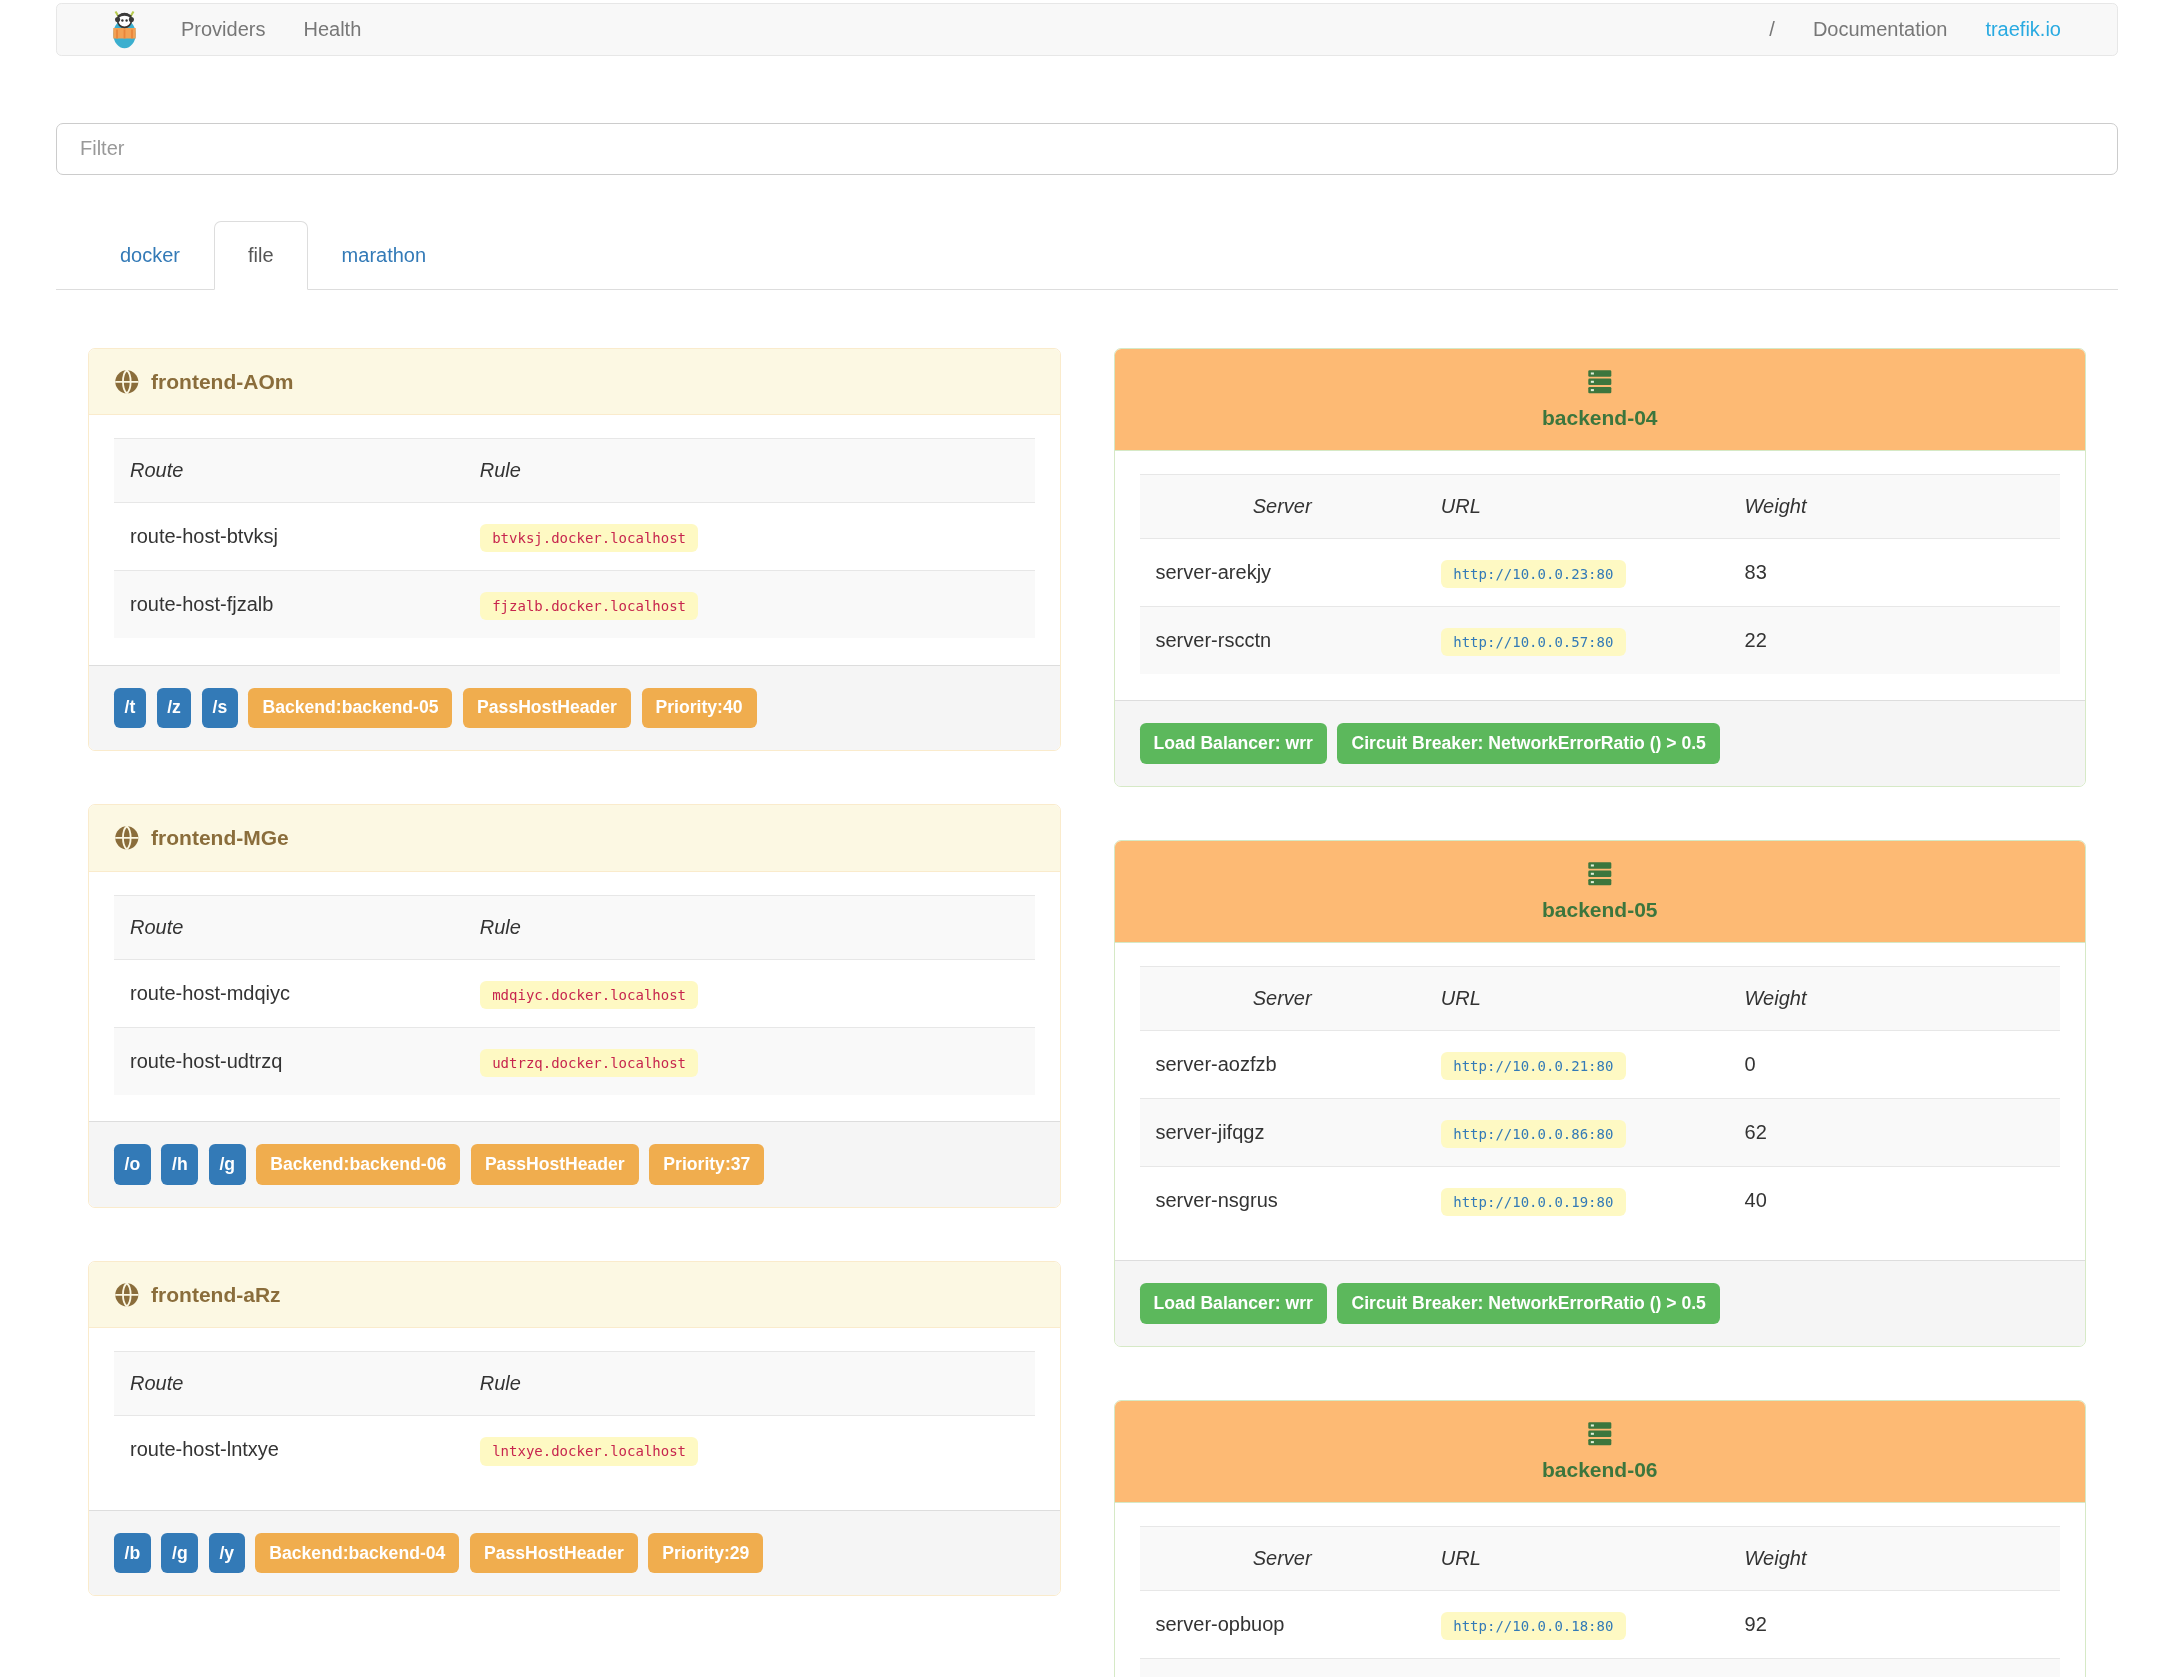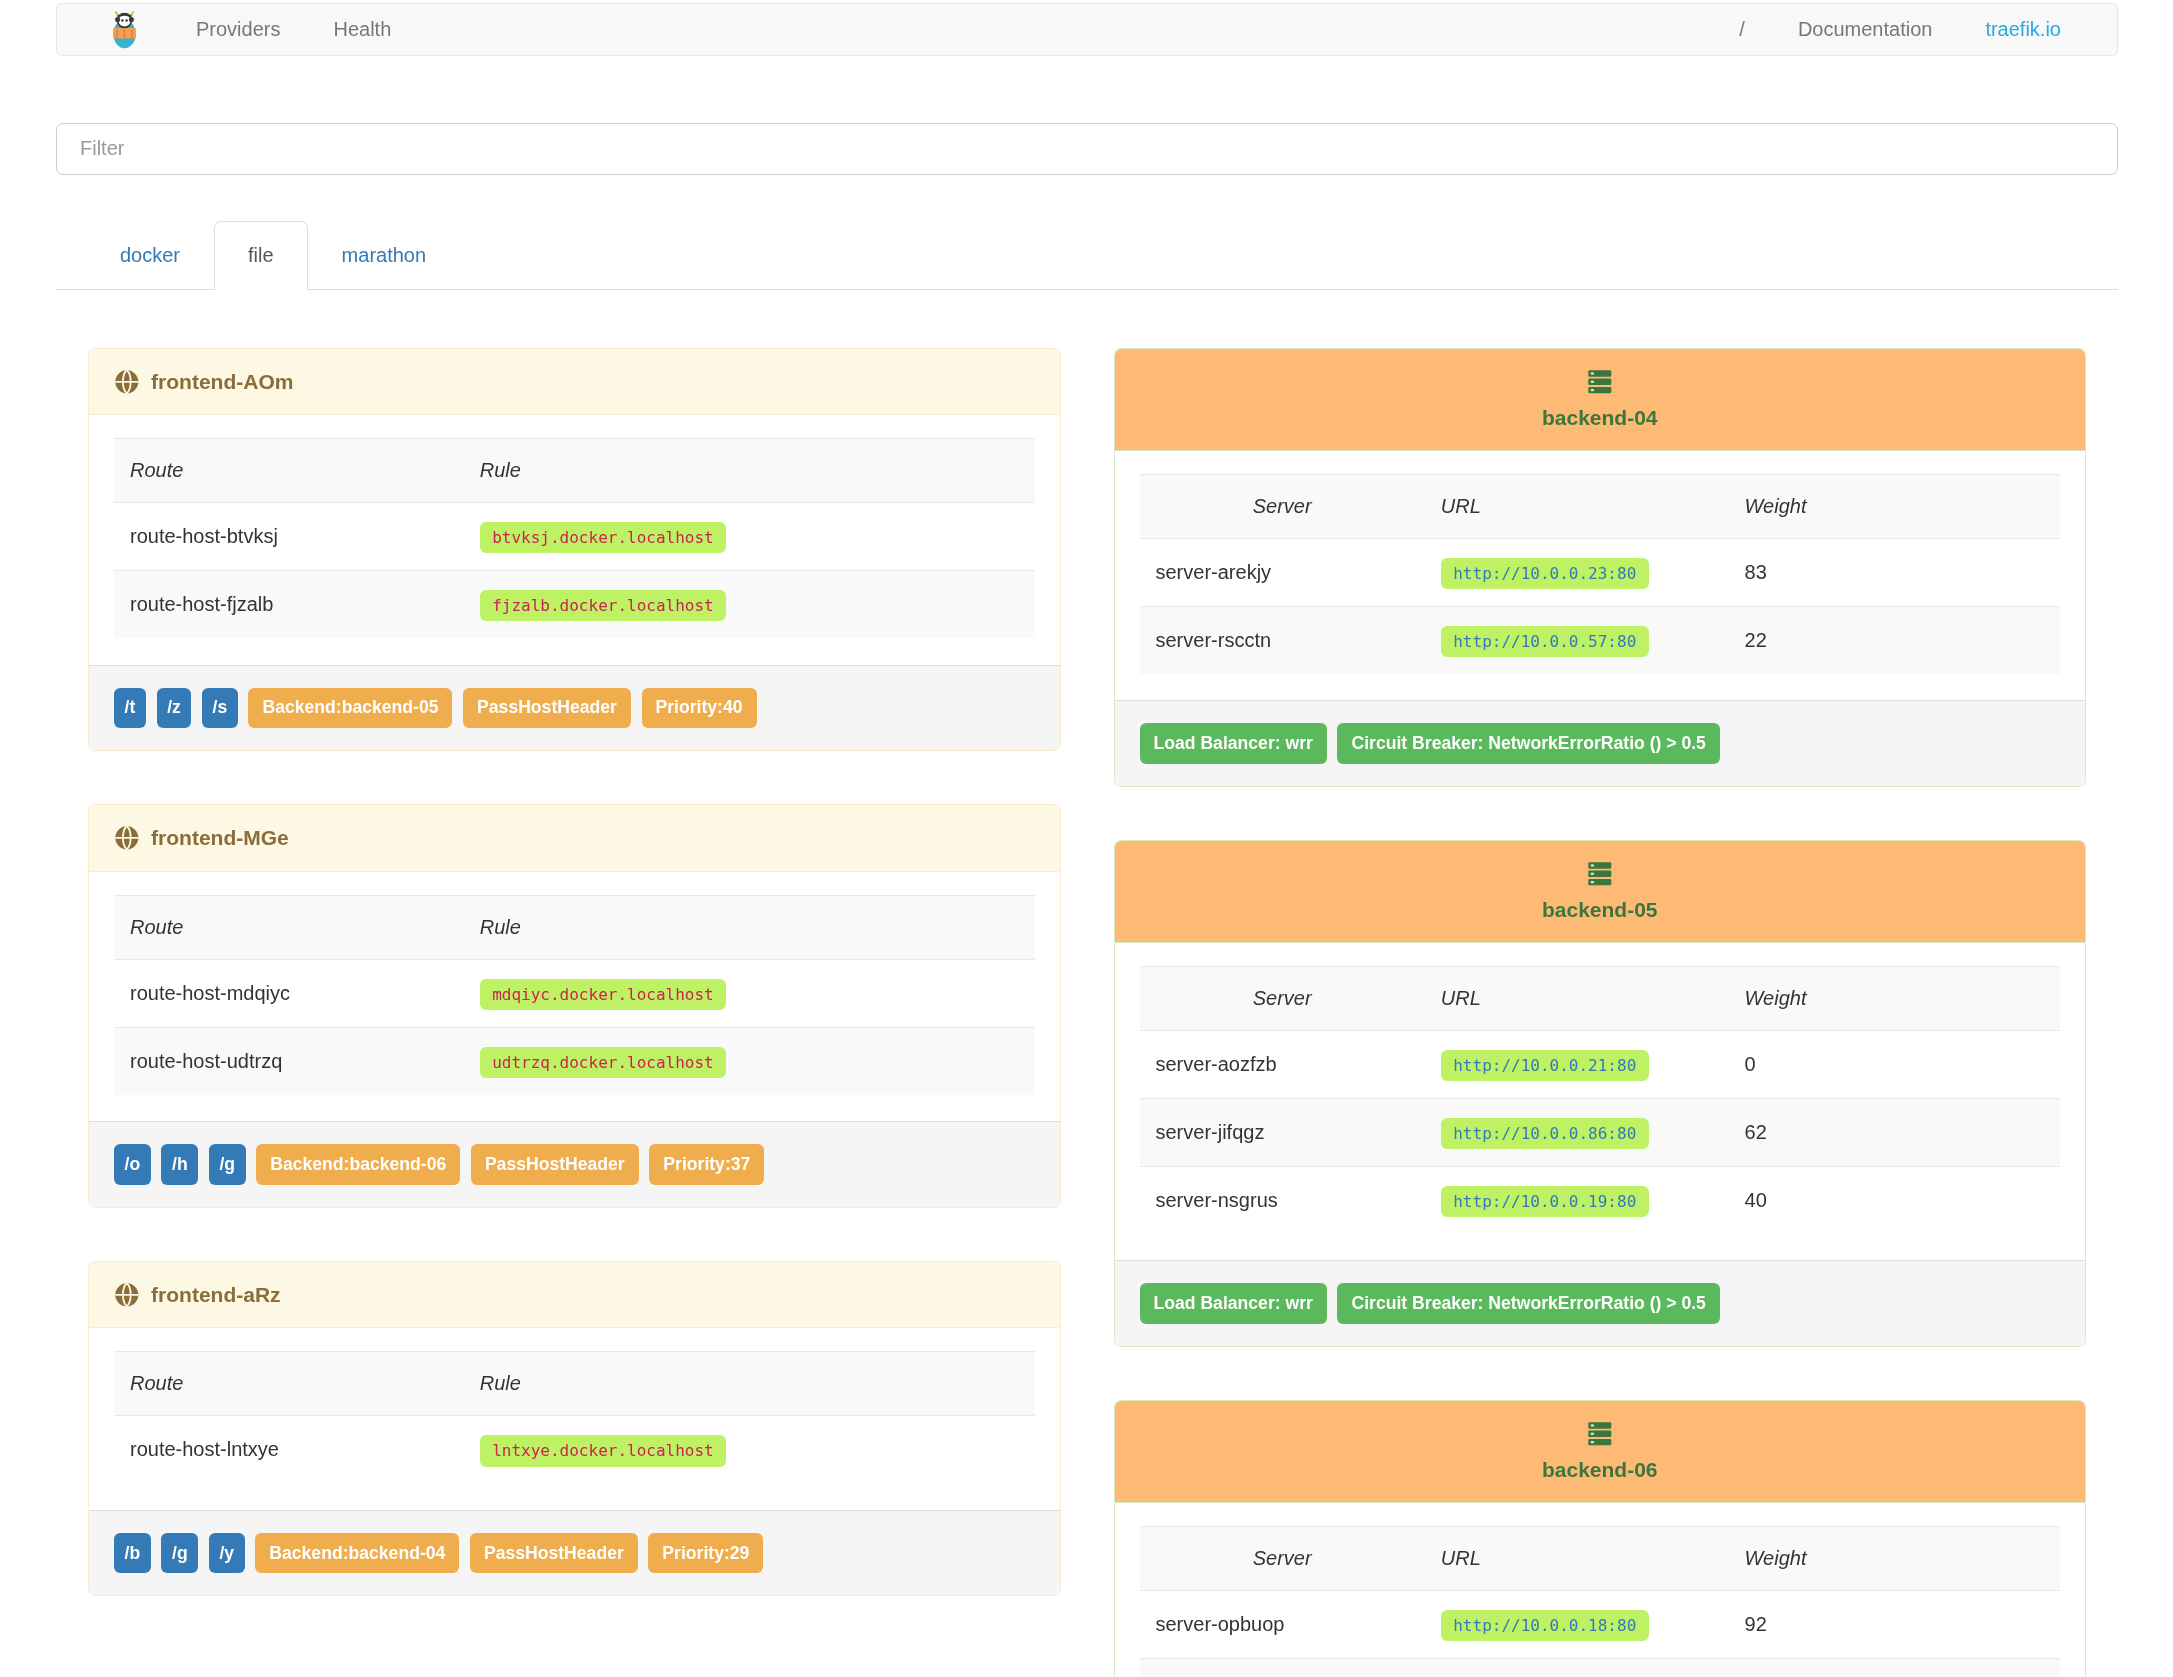--- a/index.html
+++ b/index.html
@@ -6,21 +6,21 @@
   html, body { width: 2174px; height: 1678px; overflow: hidden; background: #fff; }
   body { font-family: "Liberation Sans", sans-serif; font-size: 19.4px; color: #333; }
 
   
   .navbar {
     margin: 2.6px 56px 0; height: 53px;
     background: #f8f8f8; border: 0.9px solid #e7e7e7; border-radius: 5.3px;
     display: flex; align-items: center; justify-content: space-between;
     padding: 0 56px 0 49px;
   }
-  .nav-group { display: flex; align-items: center; gap: 53px; }
+  .nav-group { display: flex; align-items: center; gap: 38px; }
   .nav-link { color: #777; text-decoration: none; font-size: 20px; cursor: pointer; }
   .brand { display: flex; align-items: center; }
   .brand svg { display: block; }
   .brand-link { color: #29aae1; }
 
   
   .filter-wrap { margin: 67px 56px 0; }
   .filter-input {
     width: 100%; height: 52px; border: 0.9px solid #ccc; border-radius: 7px;
     font-size: 20px; padding: 0 23px; color: #555; outline: none;
@@ -71,22 +71,22 @@
   tr { border-top: 1.8px solid #e7e7e7; }
   thead tr { border-bottom: 1.8px solid #e7e7e7; }
   tbody tr:nth-child(even) { background: #f9f9f9; }
   th { font-style: italic; font-weight: normal; text-align: left; font-size: 20px; color: #333; padding: 20px 16px; }
   td { font-size: 20px; padding: 22px 16px; vertical-align: middle; }
   .routes-table th:nth-child(1) { width: 38%; }
   .servers-table th:nth-child(1) { width: 31%; text-align: center; }
   .servers-table th:nth-child(2) { width: 33%; }
 
   code {
-    font-family: "DejaVu Sans Mono", monospace; font-size: 16px;
-    background: #bef264; color: #c7254e; padding: 6.2px 12.4px; border-radius: 6.2px;
+    font-family: "DejaVu Sans Mono", monospace; font-size: 14px;
+    background: #fef9c3; color: #c7254e; padding: 6.2px 12.4px; border-radius: 6.2px;
     white-space: nowrap;
   }
   code.url-code { color: #337ab7; cursor: pointer; }
 
   
   .label {
     display: inline-block; color: #fff; font-weight: bold; font-size: 17.6px;
     padding: 8px 12.4px; border-radius: 6.2px; margin-right: 10.6px; line-height: 1.2;
     white-space: nowrap;
   }

